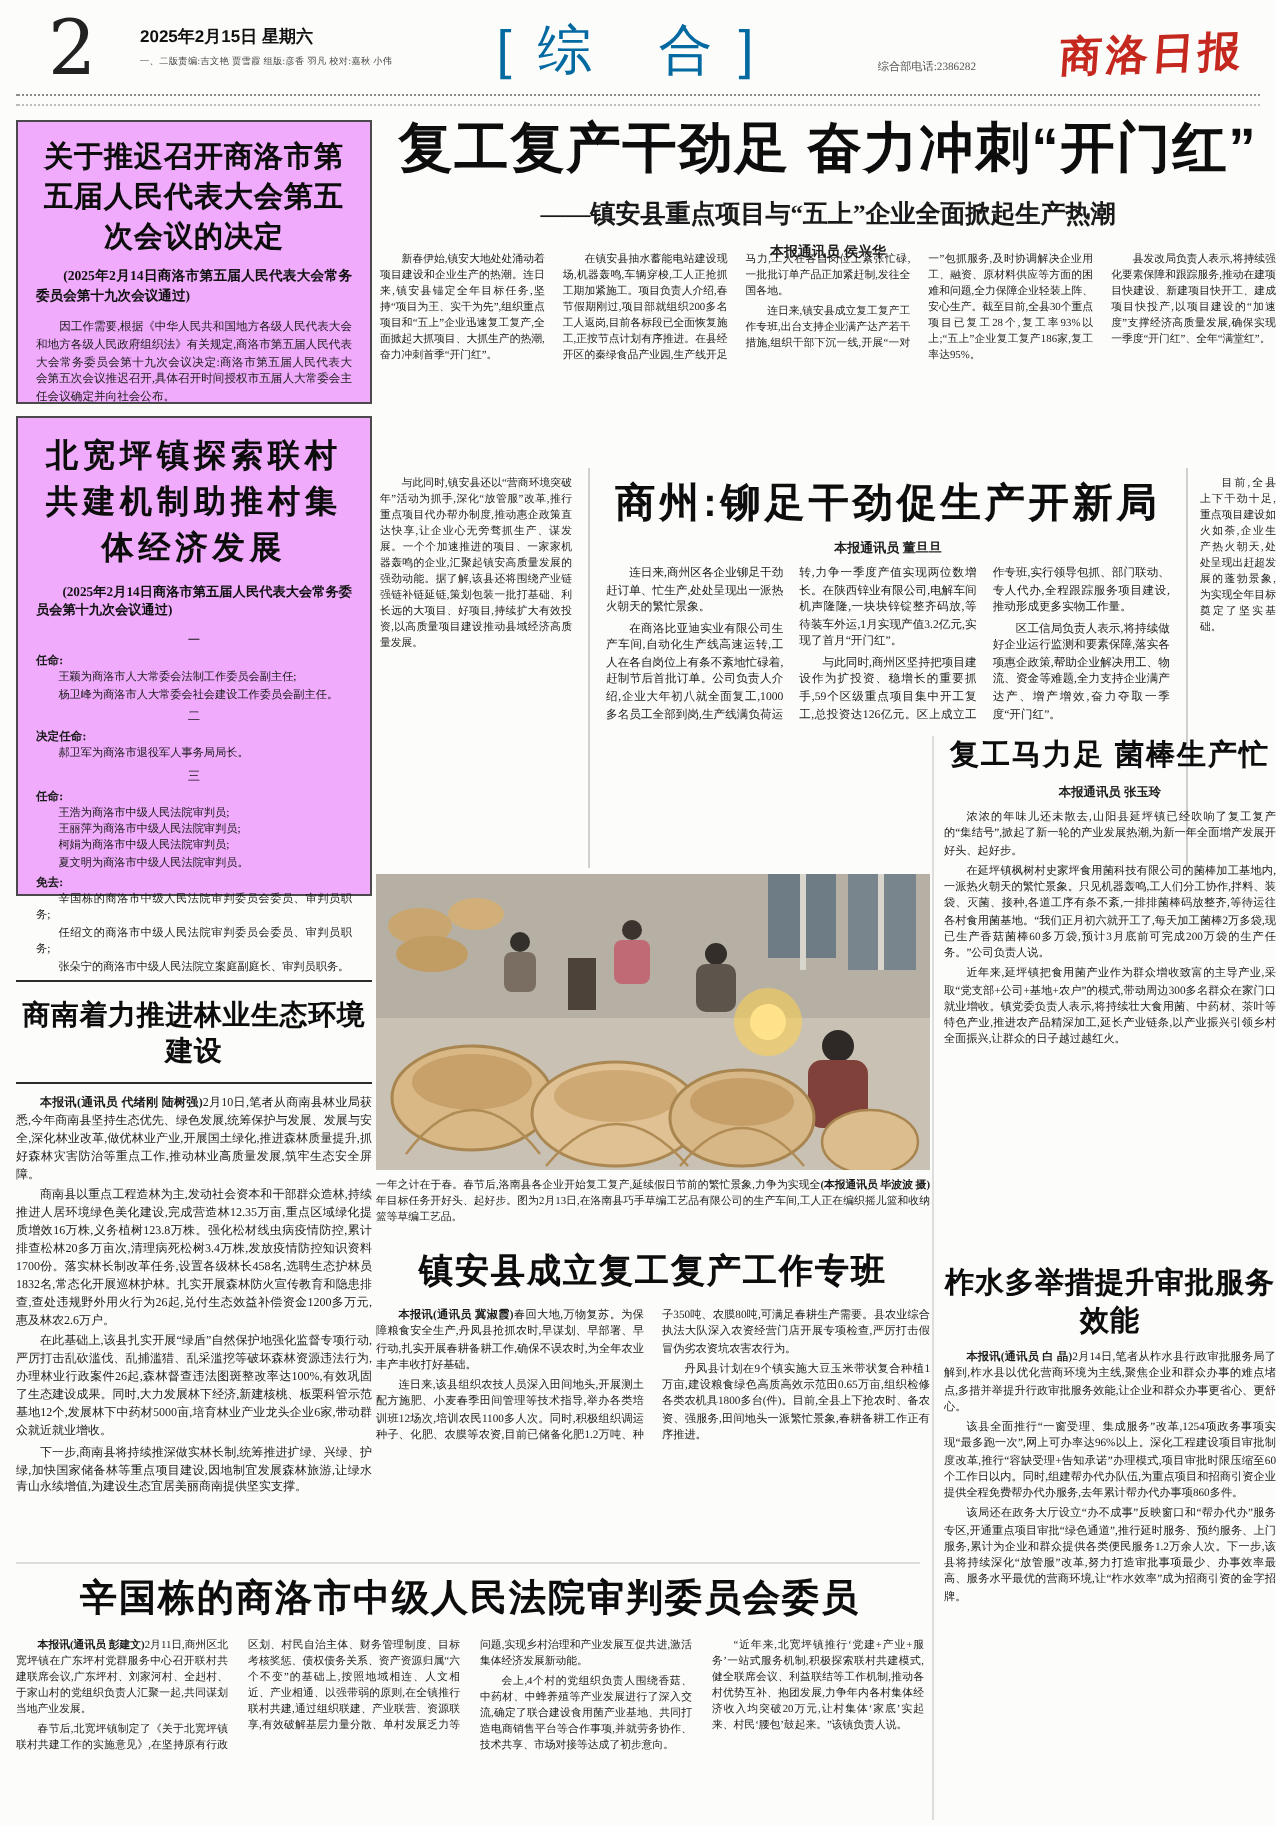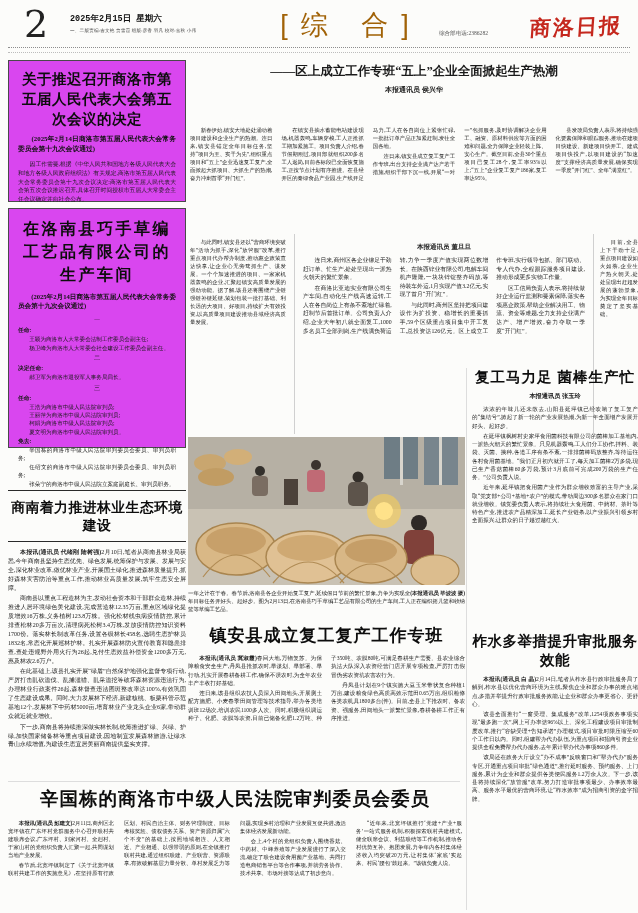--- a/index.html
+++ b/index.html
@@ -3,41 +3,41 @@
 <meta charset="utf-8">
 <style>
   html,body{margin:0;padding:0;background:#e8e8e8;}
   .page{position:relative;width:638px;height:913px;margin:0 auto;background:#fcfcfa;
         font-family:"Liberation Serif",serif;color:#1a1a1a;overflow:hidden;}
 
   
   .pg-num{position:absolute;left:24px;top:2px;font-family:"DejaVu Serif",serif;
           font-size:38px;color:#222;}
   .date-block{position:absolute;left:70px;top:13px;}
-  .date{font-family:Liberation Mono, monospace;font-weight:bold;font-size:8.5px;color:#111;}
+  .date{font-family:Liberation Sans, sans-serif;font-weight:bold;font-size:8.5px;color:#111;}
   .staff{font-size:4.6px;color:#444;margin-top:3px;letter-spacing:.2px;}
   .section{position:absolute;left:50%;transform:translateX(-50%);top:7px;
-           font-family:"Liberation Sans",sans-serif;font-size:27px;color:#a16207;
-           letter-spacing:13px;white-space:nowrap;margin-left:32px;}
+           font-family:"Liberation Sans",sans-serif;font-size:27px;color:#0369a1;
+           letter-spacing:13px;white-space:nowrap;}
   .phone{position:absolute;right:150px;top:30px;font-size:5.6px;color:#555;}
   .masthead{position:absolute;right:16px;top:13px;color:#c5281e;font-weight:bold;
             font-size:21px;letter-spacing:2px;transform:skewX(-6deg) rotate(-2deg);
             font-family:"Liberation Serif",serif;}
   .dotted{position:absolute;left:8px;right:8px;top:47px;height:4px;
           border-top:1px dotted #8d8d8d;border-bottom:1px dotted #bcbcbc;}
 
   
   .h{font-family:"Liberation Sans",sans-serif;font-weight:bold;text-align:center;color:#0d0d0d;}
   .bt{font-size:5.4px;line-height:1.48;text-align:justify;color:#1c1c1c;}
   .bt p{margin:0 0 2px 0;text-indent:2em;}
   .bt p:empty{display:none;}
   .by{font-weight:bold;}
   .byline-c{text-align:center;font-weight:bold;font-family:"Liberation Sans",sans-serif;color:#222;}
   .note{font-weight:bold;text-align:justify;text-indent:2em;line-height:1.5;color:#111;}
-  .box{position:absolute;border:1px solid #4a4a4a;box-sizing:border-box;padding:8px 9px;background:#d946ef;}
+  .box{position:absolute;border:1px solid #4a4a4a;box-sizing:border-box;padding:8px 9px;background:#f0abfc;}
 
   
   #box-decision{left:8px;top:60px;width:178px;height:142px;}
   #box-decision .h{font-size:14.5px;line-height:1.38;letter-spacing:.5px;}
   #box-decision .note{font-size:6.8px;margin-top:5px;}
   #box-decision .bt{font-size:5.8px;margin-top:6px;}
 
   #box-appoint{left:8px;top:208px;width:178px;height:240px;}
   #box-appoint .h{font-size:16px;line-height:1.45;letter-spacing:2.5px;}
   #box-appoint .note{font-size:6.6px;margin-top:5px;}
@@ -115,21 +115,21 @@
 
   <div class="box" id="box-decision">
     <div class="h">关于推迟召开商洛市第五届人民代表大会第五次会议的决定</div>
     <div class="note" style="font-size:6.8px;margin-top:5px;">(2025年2月14日商洛市第五届人民代表大会常务委员会第十九次会议通过)</div>
     <div class="bt" style="font-size:5.8px;margin-top:6px;">
       <p>因工作需要,根据《中华人民共和国地方各级人民代表大会和地方各级人民政府组织法》有关规定,商洛市第五届人民代表大会常务委员会第十九次会议决定:商洛市第五届人民代表大会第五次会议推迟召开,具体召开时间授权市五届人大常委会主任会议确定并向社会公布。</p>
     </div>
   </div>
 
   <div class="box" id="box-appoint">
-    <div class="h">在洛南县巧手草编工艺品有限公司的生产车间</div>
+    <div class="h">北宽坪镇探索联村共建机制助推村集体经济发展</div>
     <div class="note" style="font-size:6.6px;margin-top:5px;">(2025年2月14日商洛市第五届人民代表大会常务委员会第十九次会议通过)</div>
     <div class="ap-lines">
       <div class="ln-num">一</div>
       <div class="ln-lead">任命:</div>
       <div class="ln-item">王颖为商洛市人大常委会法制工作委员会副主任;</div>
       <div class="ln-item">杨卫峰为商洛市人大常委会社会建设工作委员会副主任。</div>
       <div class="ln-num">二</div>
       <div class="ln-lead">决定任命:</div>
       <div class="ln-item">郝卫军为商洛市退役军人事务局局长。</div>
       <div class="ln-num">三</div>
@@ -149,37 +149,39 @@
     <div class="h">商南着力推进林业生态环境建设</div>
     <div class="bt" style="font-size:6px;margin-top:6px;">
       <p><span class="by">本报讯(通讯员 代绪刚 陆树强)</span><span>2月10日,笔者从商南县林业局获悉,今年商南县坚持生态优先、绿色发展,统筹保护与发展、发展与安全,深化林业改革,做优林业产业,开展国土绿化,推进森林质量提升,抓好森林灾害防治等重点工作,推动林业高质量发展,筑牢生态安全屏障。</span></p>
       <p>商南县以重点工程造林为主,发动社会资本和干部群众造林,持续推进人居环境绿色美化建设,完成营造林12.35万亩,重点区域绿化提质增效16万株,义务植树123.8万株。强化松材线虫病疫情防控,累计排查松林20多万亩次,清理病死松树3.4万株,发放疫情防控知识资料1700份。落实林长制改革任务,设置各级林长458名,选聘生态护林员1832名,常态化开展巡林护林。扎实开展森林防火宣传教育和隐患排查,查处违规野外用火行为26起,兑付生态效益补偿资金1200多万元,惠及林农2.6万户。</p>
       <p>在此基础上,该县扎实开展“绿盾”自然保护地强化监督专项行动,严厉打击乱砍滥伐、乱捕滥猎、乱采滥挖等破坏森林资源违法行为,办理林业行政案件26起,森林督查违法图斑整改率达100%,有效巩固了生态建设成果。同时,大力发展林下经济,新建核桃、板栗科管示范基地12个,发展林下中药材5000亩,培育林业产业龙头企业6家,带动群众就近就业增收。</p>
       <p>下一步,商南县将持续推深做实林长制,统筹推进扩绿、兴绿、护绿,加快国家储备林等重点项目建设,因地制宜发展森林旅游,让绿水青山永续增值,为建设生态宜居美丽商南提供坚实支撑。</p>
     </div>
   </div>
 
   <div id="art-main-head">
-    <div class="main-subhead">——区上成立工作专班“五上”企业全面掀起生产热潮</div>
+    <div class="h main-headline">复工复产干劲足 奋力冲刺“开门红”</div>
+    <div class="main-subhead">——镇安县重点项目与“五上”企业全面掀起生产热潮</div>
     <div class="byline-c main-byline">本报通讯员 侯兴华</div>
   </div>
   <div id="art-main-body" class="bt">
     <p>新春伊始,镇安大地处处涌动着项目建设和企业生产的热潮。连日来,镇安县锚定全年目标任务,坚持“项目为王、实干为先”,组织重点项目和“五上”企业迅速复工复产,全面掀起大抓项目、大抓生产的热潮,奋力冲刺首季“开门红”。</p>
     <p>在镇安县抽水蓄能电站建设现场,机器轰鸣,车辆穿梭,工人正抢抓工期加紧施工。项目负责人介绍,春节假期刚过,项目部就组织200多名工人返岗,目前各标段已全面恢复施工,正按节点计划有序推进。在县经开区的秦绿食品产业园,生产线开足马力,工人在各自岗位上紧张忙碌,一批批订单产品正加紧赶制,发往全国各地。</p>
     <p>连日来,镇安县成立复工复产工作专班,出台支持企业满产达产若干措施,组织干部下沉一线,开展“一对一”包抓服务,及时协调解决企业用工、融资、原材料供应等方面的困难和问题,全力保障企业轻装上阵、安心生产。截至目前,全县30个重点项目已复工28个,复工率93%以上;“五上”企业复工复产186家,复工率达95%。</p>
     <p>县发改局负责人表示,将持续强化要素保障和跟踪服务,推动在建项目快建设、新建项目快开工、建成项目快投产,以项目建设的“加速度”支撑经济高质量发展,确保实现一季度“开门红”、全年“满堂红”。</p>
   </div>
   <div id="cont-left" class="bt">
     <p>与此同时,镇安县还以“营商环境突破年”活动为抓手,深化“放管服”改革,推行重点项目代办帮办制度,推动惠企政策直达快享,让企业心无旁骛抓生产、谋发展。一个个加速推进的项目、一家家机器轰鸣的企业,汇聚起镇安高质量发展的强劲动能。据了解,该县还将围绕产业链强链补链延链,策划包装一批打基础、利长远的大项目、好项目,持续扩大有效投资,以高质量项目建设推动县域经济高质量发展。</p>
   </div>
   <div id="cont-right" class="bt">
     <p>目前,全县上下干劲十足,重点项目建设如火如荼,企业生产热火朝天,处处呈现出赶超发展的蓬勃景象,为实现全年目标奠定了坚实基础。</p>
   </div>
 
   <div id="art-shangzhou">
+    <div class="h sz-head">商州:铆足干劲促生产开新局</div>
     <div class="byline-c sz-byline">本报通讯员 董旦旦</div>
     <div class="sz-body bt">
       <p>连日来,商州区各企业铆足干劲赶订单、忙生产,处处呈现出一派热火朝天的繁忙景象。</p>
       <p>在商洛比亚迪实业有限公司生产车间,自动化生产线高速运转,工人在各自岗位上有条不紊地忙碌着,赶制节后首批订单。公司负责人介绍,企业大年初八就全面复工,1000多名员工全部到岗,生产线满负荷运转,力争一季度产值实现两位数增长。在陕西锌业有限公司,电解车间机声隆隆,一块块锌锭整齐码放,等待装车外运,1月实现产值3.2亿元,实现了首月“开门红”。</p>
       <p>与此同时,商州区坚持把项目建设作为扩投资、稳增长的重要抓手,59个区级重点项目集中开工复工,总投资达126亿元。区上成立工作专班,实行领导包抓、部门联动、专人代办,全程跟踪服务项目建设,推动形成更多实物工作量。</p>
       <p>区工信局负责人表示,将持续做好企业运行监测和要素保障,落实各项惠企政策,帮助企业解决用工、物流、资金等难题,全力支持企业满产达产、增产增效,奋力夺取一季度“开门红”。</p>
     </div>
   </div>
 
   <div id="photo">

